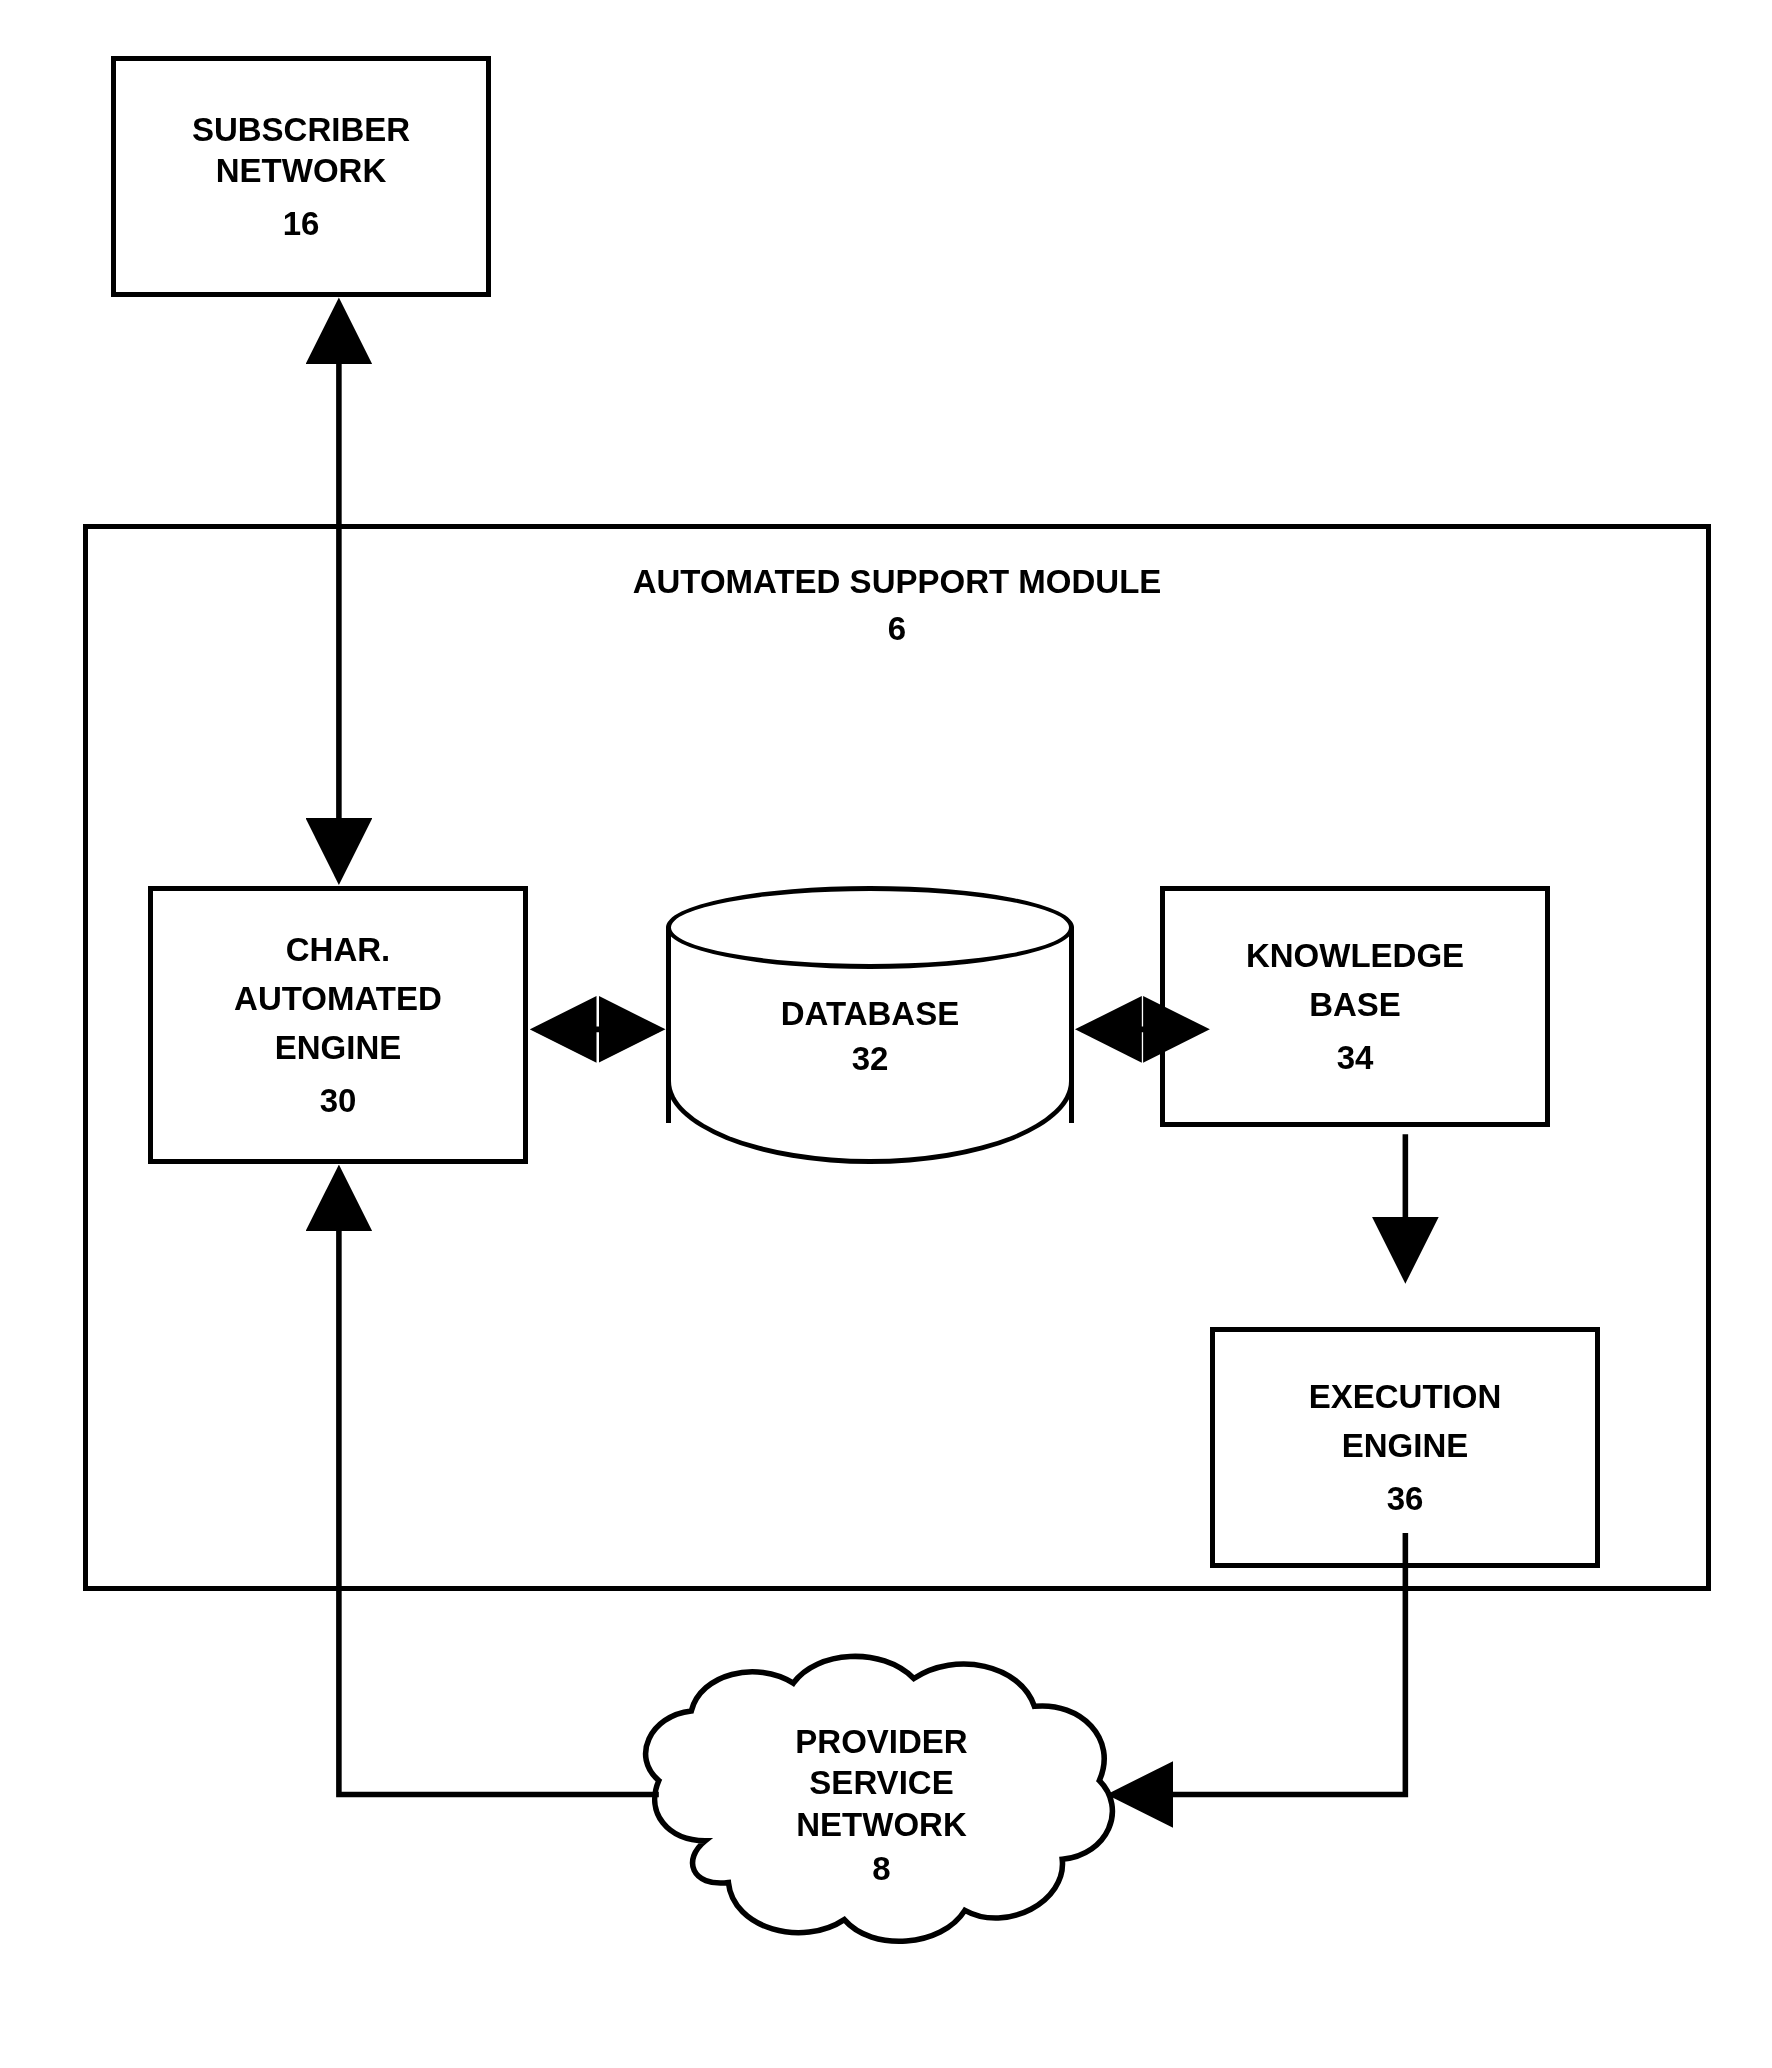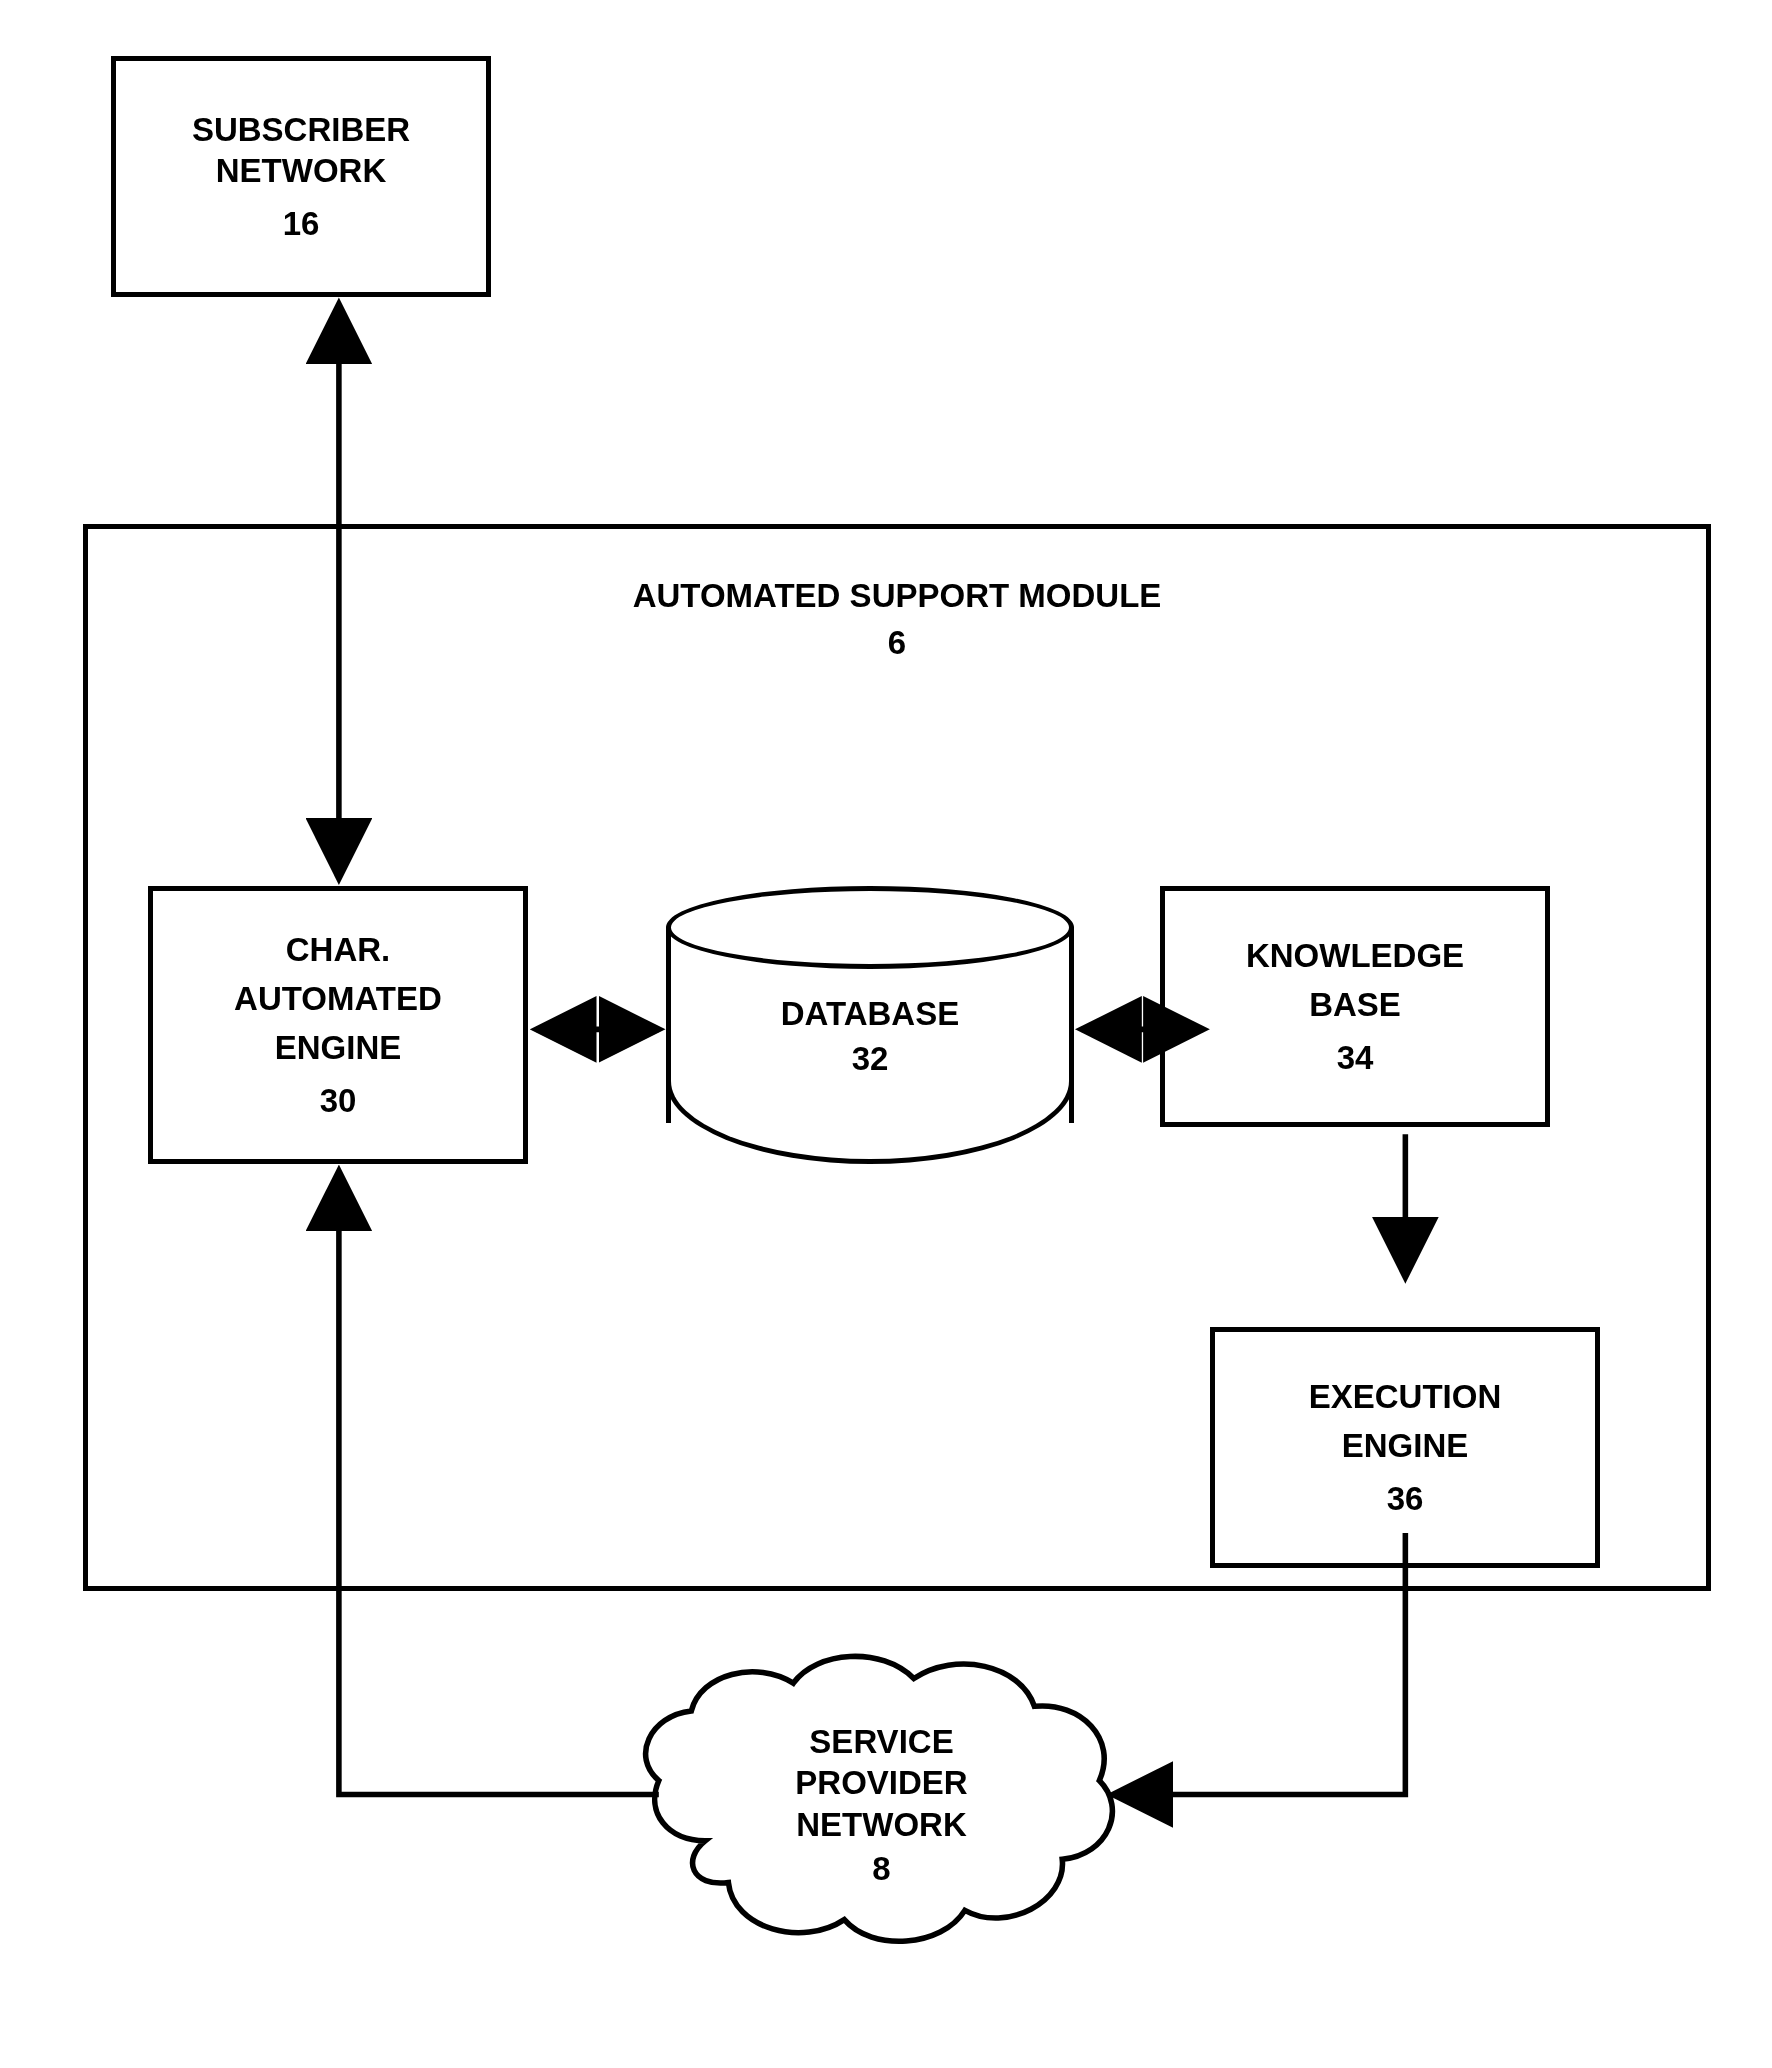--- a/index.html
+++ b/index.html
@@ -82,21 +82,21 @@
   </style>
 </head>
 <body>
 
 <div class="box" style="left:111px; top:56px; width:380px; height:241px;">
   <div><span>SUBSCRIBER NETWORK</span></div>
   <div class="ref-num">16</div>
 </div>
 
 <div class="container-box" style="left:83px; top:524px; width:1628px; height:1067px;">
-  <div class="title-block" style="top:46px;">
+  <div class="title-block" style="top:32px;">
     <div>AUTOMATED SUPPORT MODULE</div>
     <div class="ref-num">6</div>
   </div>
 </div>
 
 <div class="box" style="left:148px; top:886px; width:380px; height:278px;">
   <div>CHAR.</div>
   <div>AUTOMATED</div>
   <div>ENGINE</div>
   <div class="ref-num">30</div>
@@ -156,18 +156,18 @@
   <line x1="1166" y1="1110" x2="1297" y2="1110" stroke="#000" stroke-width="6" marker-start="url(#arrow-both-start)" marker-end="url(#arrow)"></line>
 
   <line x1="1515" y1="1223" x2="1515" y2="1377" stroke="#000" stroke-width="6" marker-end="url(#arrow)"></line>
 
   <path d="M 1515 1653 L 1515 1935 L 1200 1935" fill="none" stroke="#000" stroke-width="6" marker-end="url(#arrow)"></path>
 
   <path d="M 710 1935 L 365 1935 L 365 1263" fill="none" stroke="#000" stroke-width="6" marker-end="url(#arrow)"></path>
 </svg>
 
 <div style="position:absolute; left:668px; top:1721px; width:427px; text-align:center; font-weight:bold; font-size:33px; line-height:1.25;">
+  <div>PROVIDER</div>
   <div>SERVICE</div>
-  <div>PROVIDER</div>
   <div>NETWORK</div>
   <div class="ref-num">8</div>
 </div>
 
 
 </body></html>

